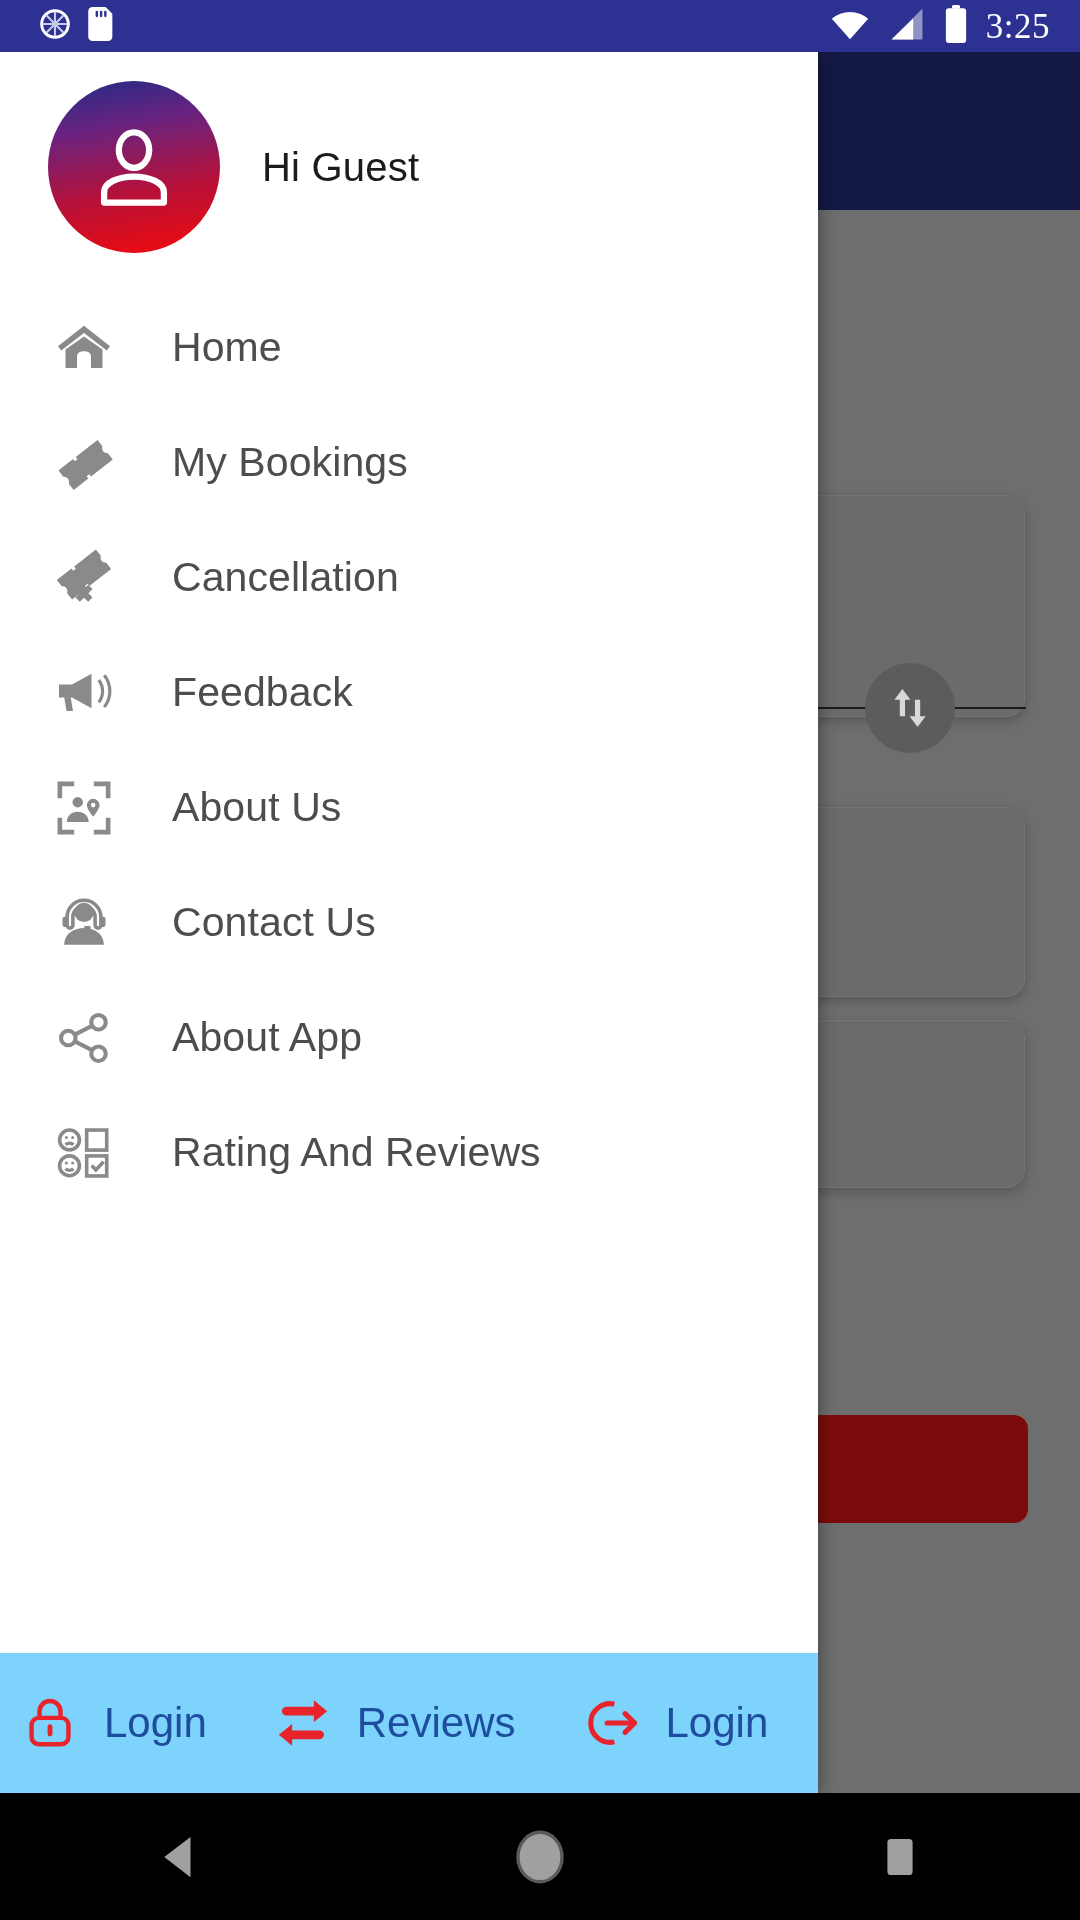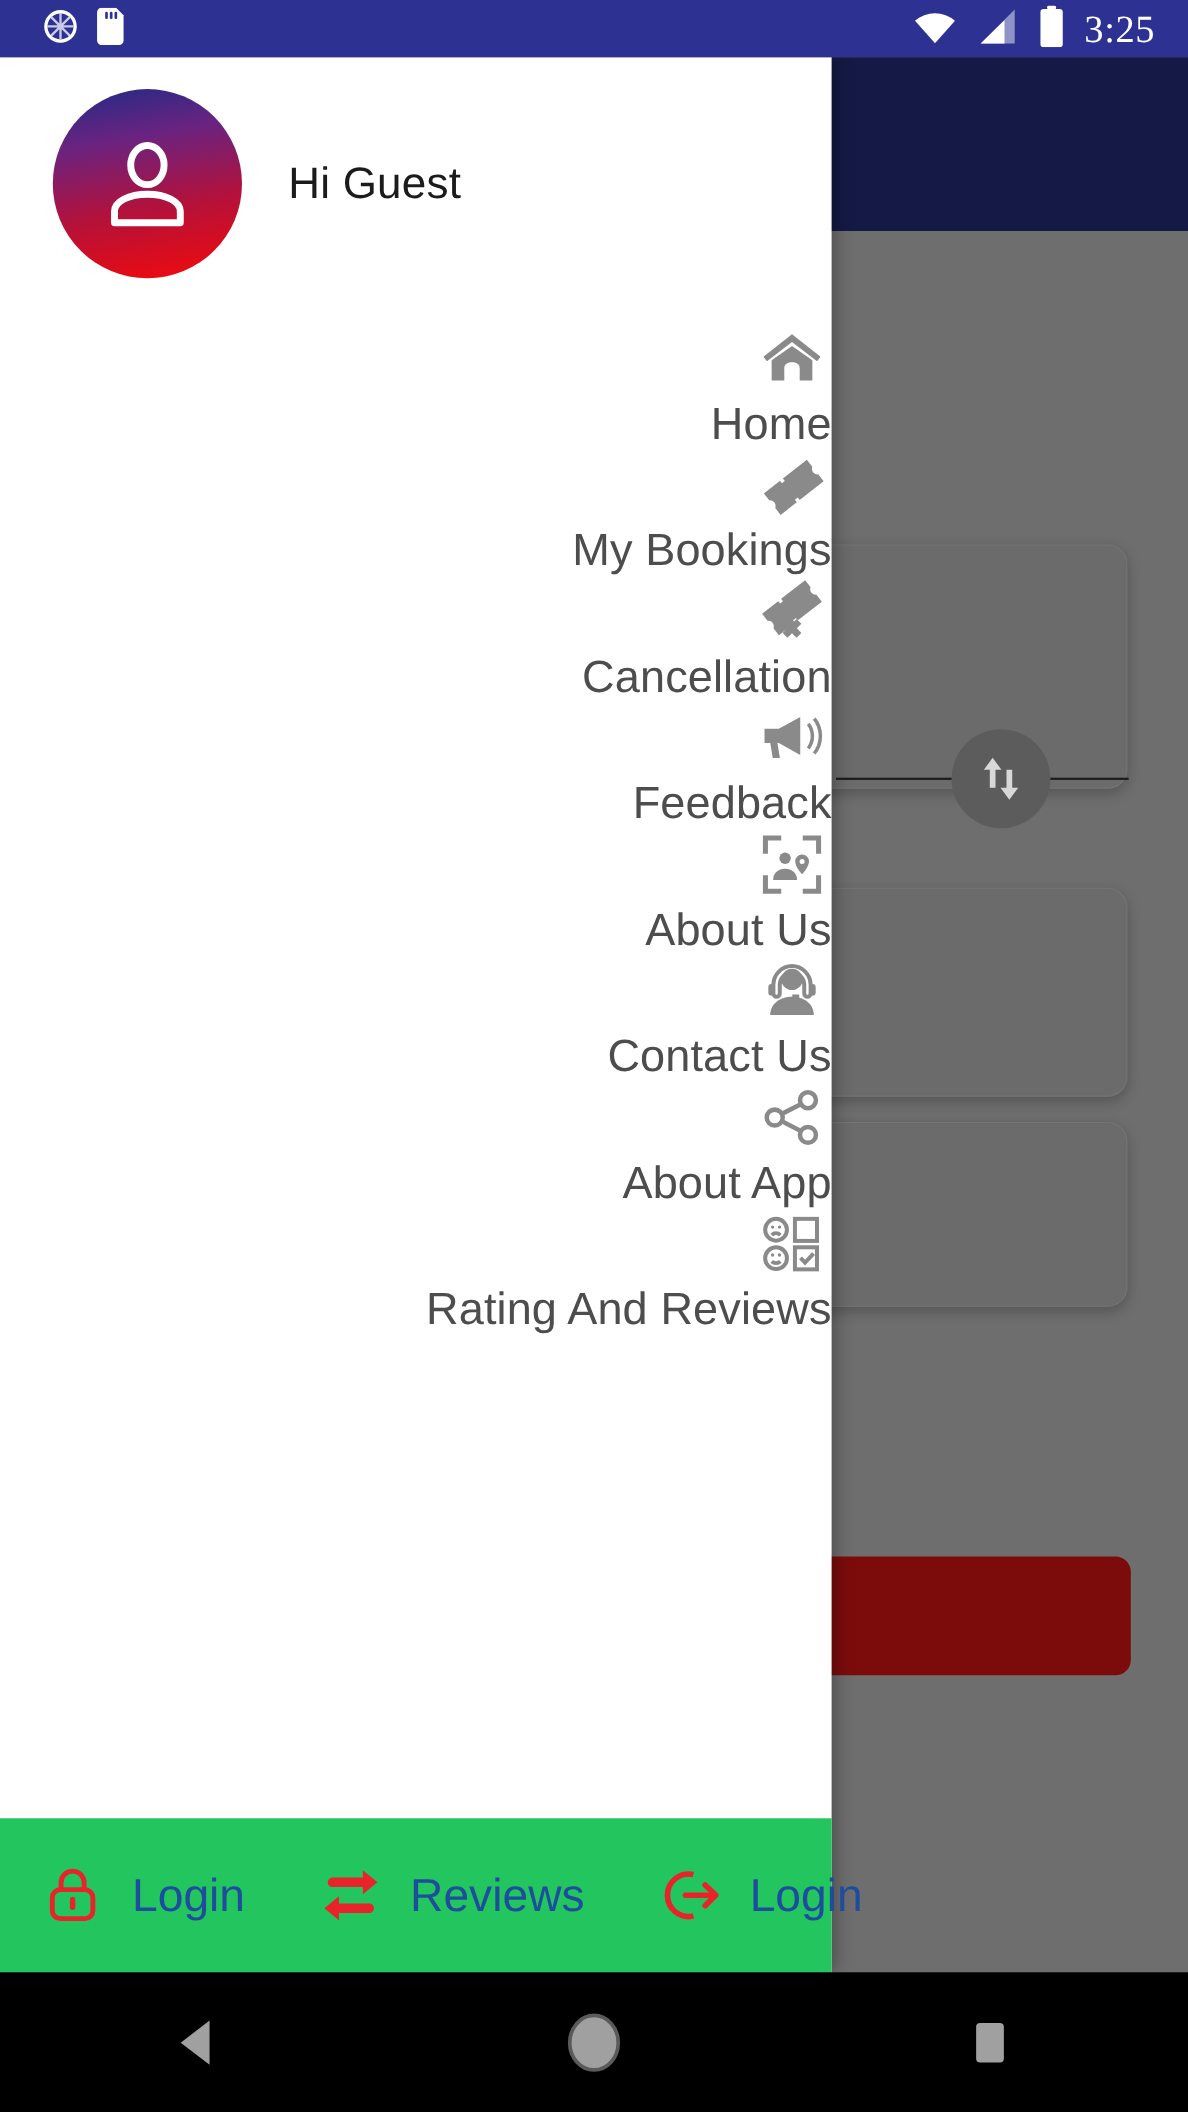--- a/index.html
+++ b/index.html
@@ -74,21 +74,21 @@
   #scrim {
     position:absolute; top:52px; left:818px;
     width:262px; height:1741px;
     background:rgba(0,0,0,0.0);
     z-index:20;
   }
 
   
   #drawer {
     position:absolute; top:52px; left:0;
-    width:756px; height:1741px;
+    width:818px; height:1741px;
     background:#ffffff;
     z-index:30;
     display:flex; flex-direction:column;
     box-shadow:2px 0 16px rgba(0,0,0,0.35);
   }
 
   
   #profile {
     height:230px; flex:none;
     display:flex; align-items:center;
@@ -102,41 +102,40 @@
   }
   #greeting {
     margin-left:42px;
     font-size:40px; color:#1b1b1b; font-weight:400;
     letter-spacing:0.2px;
   }
 
   
   #menu { flex:1 1 auto; padding-top:8px; }
   .menu-item {
-    display:flex; align-items:flex-end;
+    display:flex; align-items:center;
     height:115px; padding-left:48px;
     cursor:pointer;
-    flex-direction:column;
   }
   .menu-icon {
     width:72px; height:72px; flex:none;
     display:flex; align-items:center; justify-content:center;
   }
   .menu-label {
     margin-left:52px;
     font-size:41px; color:#4d4d4d; font-weight:400;
     letter-spacing:0.1px; white-space:nowrap;
   }
 
   
   #footer {
     flex:none; height:140px;
-    background:#22c55e;
+    background:#7dd3fc;
     display:flex; align-items:center;
-    padding:0 34px;
+    padding:0 18px;
   }
   .action {
     display:flex; align-items:center; cursor:pointer;
   }
   .action + .action { margin-left:64px; }
   .action-icon {
     width:64px; height:64px; flex:none;
     display:flex; align-items:center; justify-content:center;
   }
   .action-label {

